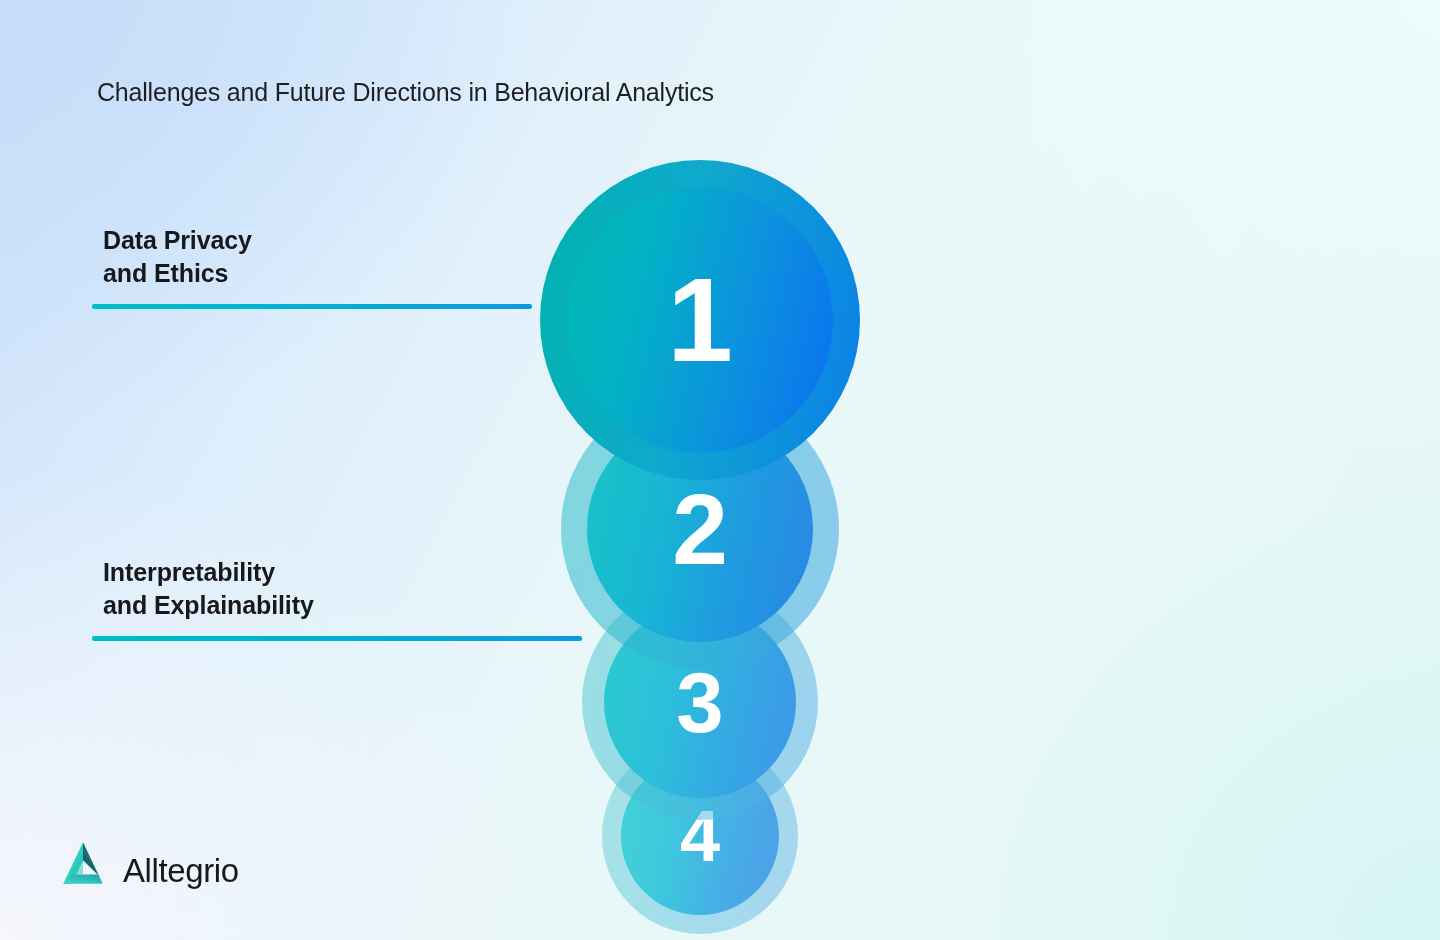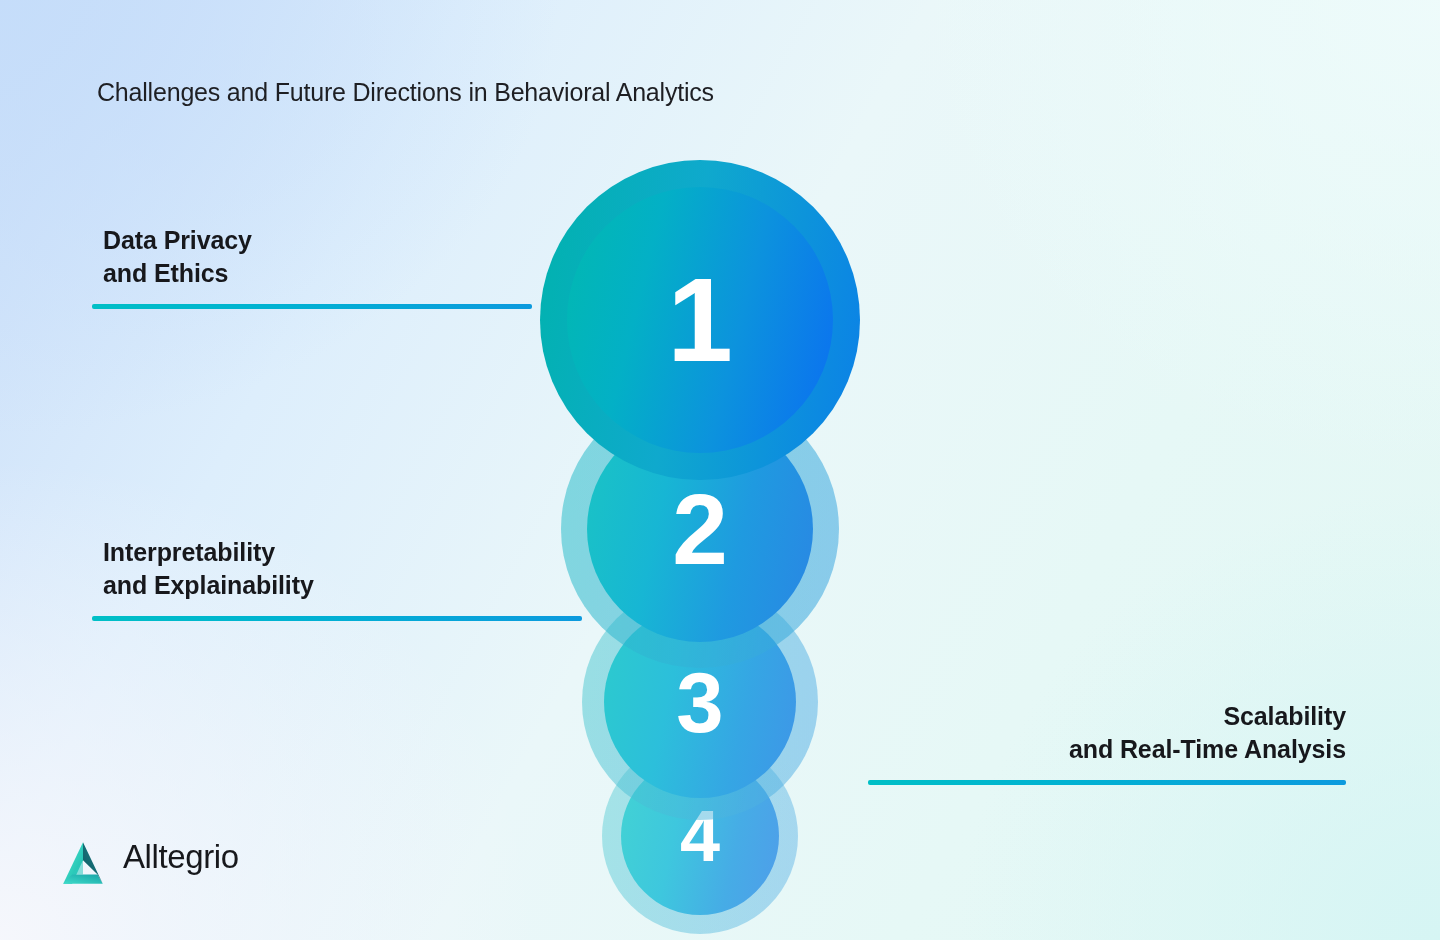--- a/index.html
+++ b/index.html
@@ -48,21 +48,21 @@
     height:5px;
     border-radius:2px;
     margin-top:13px;
     background:linear-gradient(90deg, #00bfc6 0%, #00b2d2 42%, #0c9ade 100%);
   }
   .label-block.left  .label-text { text-align:left;margin-left:11px; }
   .label-block.right .label-text { text-align:right; }
 
   #label-1 { left:92px;  top:224px;  width:440px; }
   #label-2 { left:868px; top:406px;  width:478px; }
-  #label-3 { left:92px;  top:536px;  width:490px; }
+  #label-3 { left:92px;  top:556px;  width:490px; }
   #label-4 { left:868px; top:700px;  width:478px; }
 
   
   .stack { position:absolute; left:540px; top:160px; width:380px; height:740px; }
 
   .node { position:absolute; }
 
   .node .ring {
     position:absolute;
     border-radius:50%;
@@ -142,21 +142,21 @@
      padding:1.1px;
      border-radius:50%;
   }
   #node-4 .disc {
     left:19px; top:19px; width:158px; height:158px;
     background:linear-gradient(102deg, #42d3d3 0%, #3ec7de 36%, #46ace6 70%, #4f9dea 100%);
     font-size:72px;
   }
 
   
-  .logo { position:absolute; left:57px; top:838px; display:flex; align-items:flex-start; gap:14px; }
+  .logo { position:absolute; left:57px; top:838px; display:flex; align-items:flex-end; gap:14px; }
   .logo-mark { width:52px; height:52px; display:block; }
   .logo-word { font-size:33px; font-weight:400; color:#17181c; letter-spacing:-0.4px; }
 </style>
 </head>
 <body>
 
 <div class="stage">
 
   <h1 class="title">Challenges and Future Directions in Behavioral Analytics</h1>
 
@@ -166,25 +166,20 @@
     <div class="rule"></div>
   </div>
 
 
   <div class="label-block left" id="label-3">
     <div class="label-text">Interpretability
 and Explainability</div>
     <div class="rule"></div>
   </div>
 
-  <div class="label-block right" id="label-4">
-    <div class="label-text">Scalability
-and Real-Time Analysis</div>
-    <div class="rule"></div>
-  </div>
 
   <div class="stack">
 
     <div class="node" id="node-1">
       <div class="ring"></div>
       <div class="disc">1</div>
     </div>
 
     <div class="node" id="node-2">
       <div class="ring"></div>

